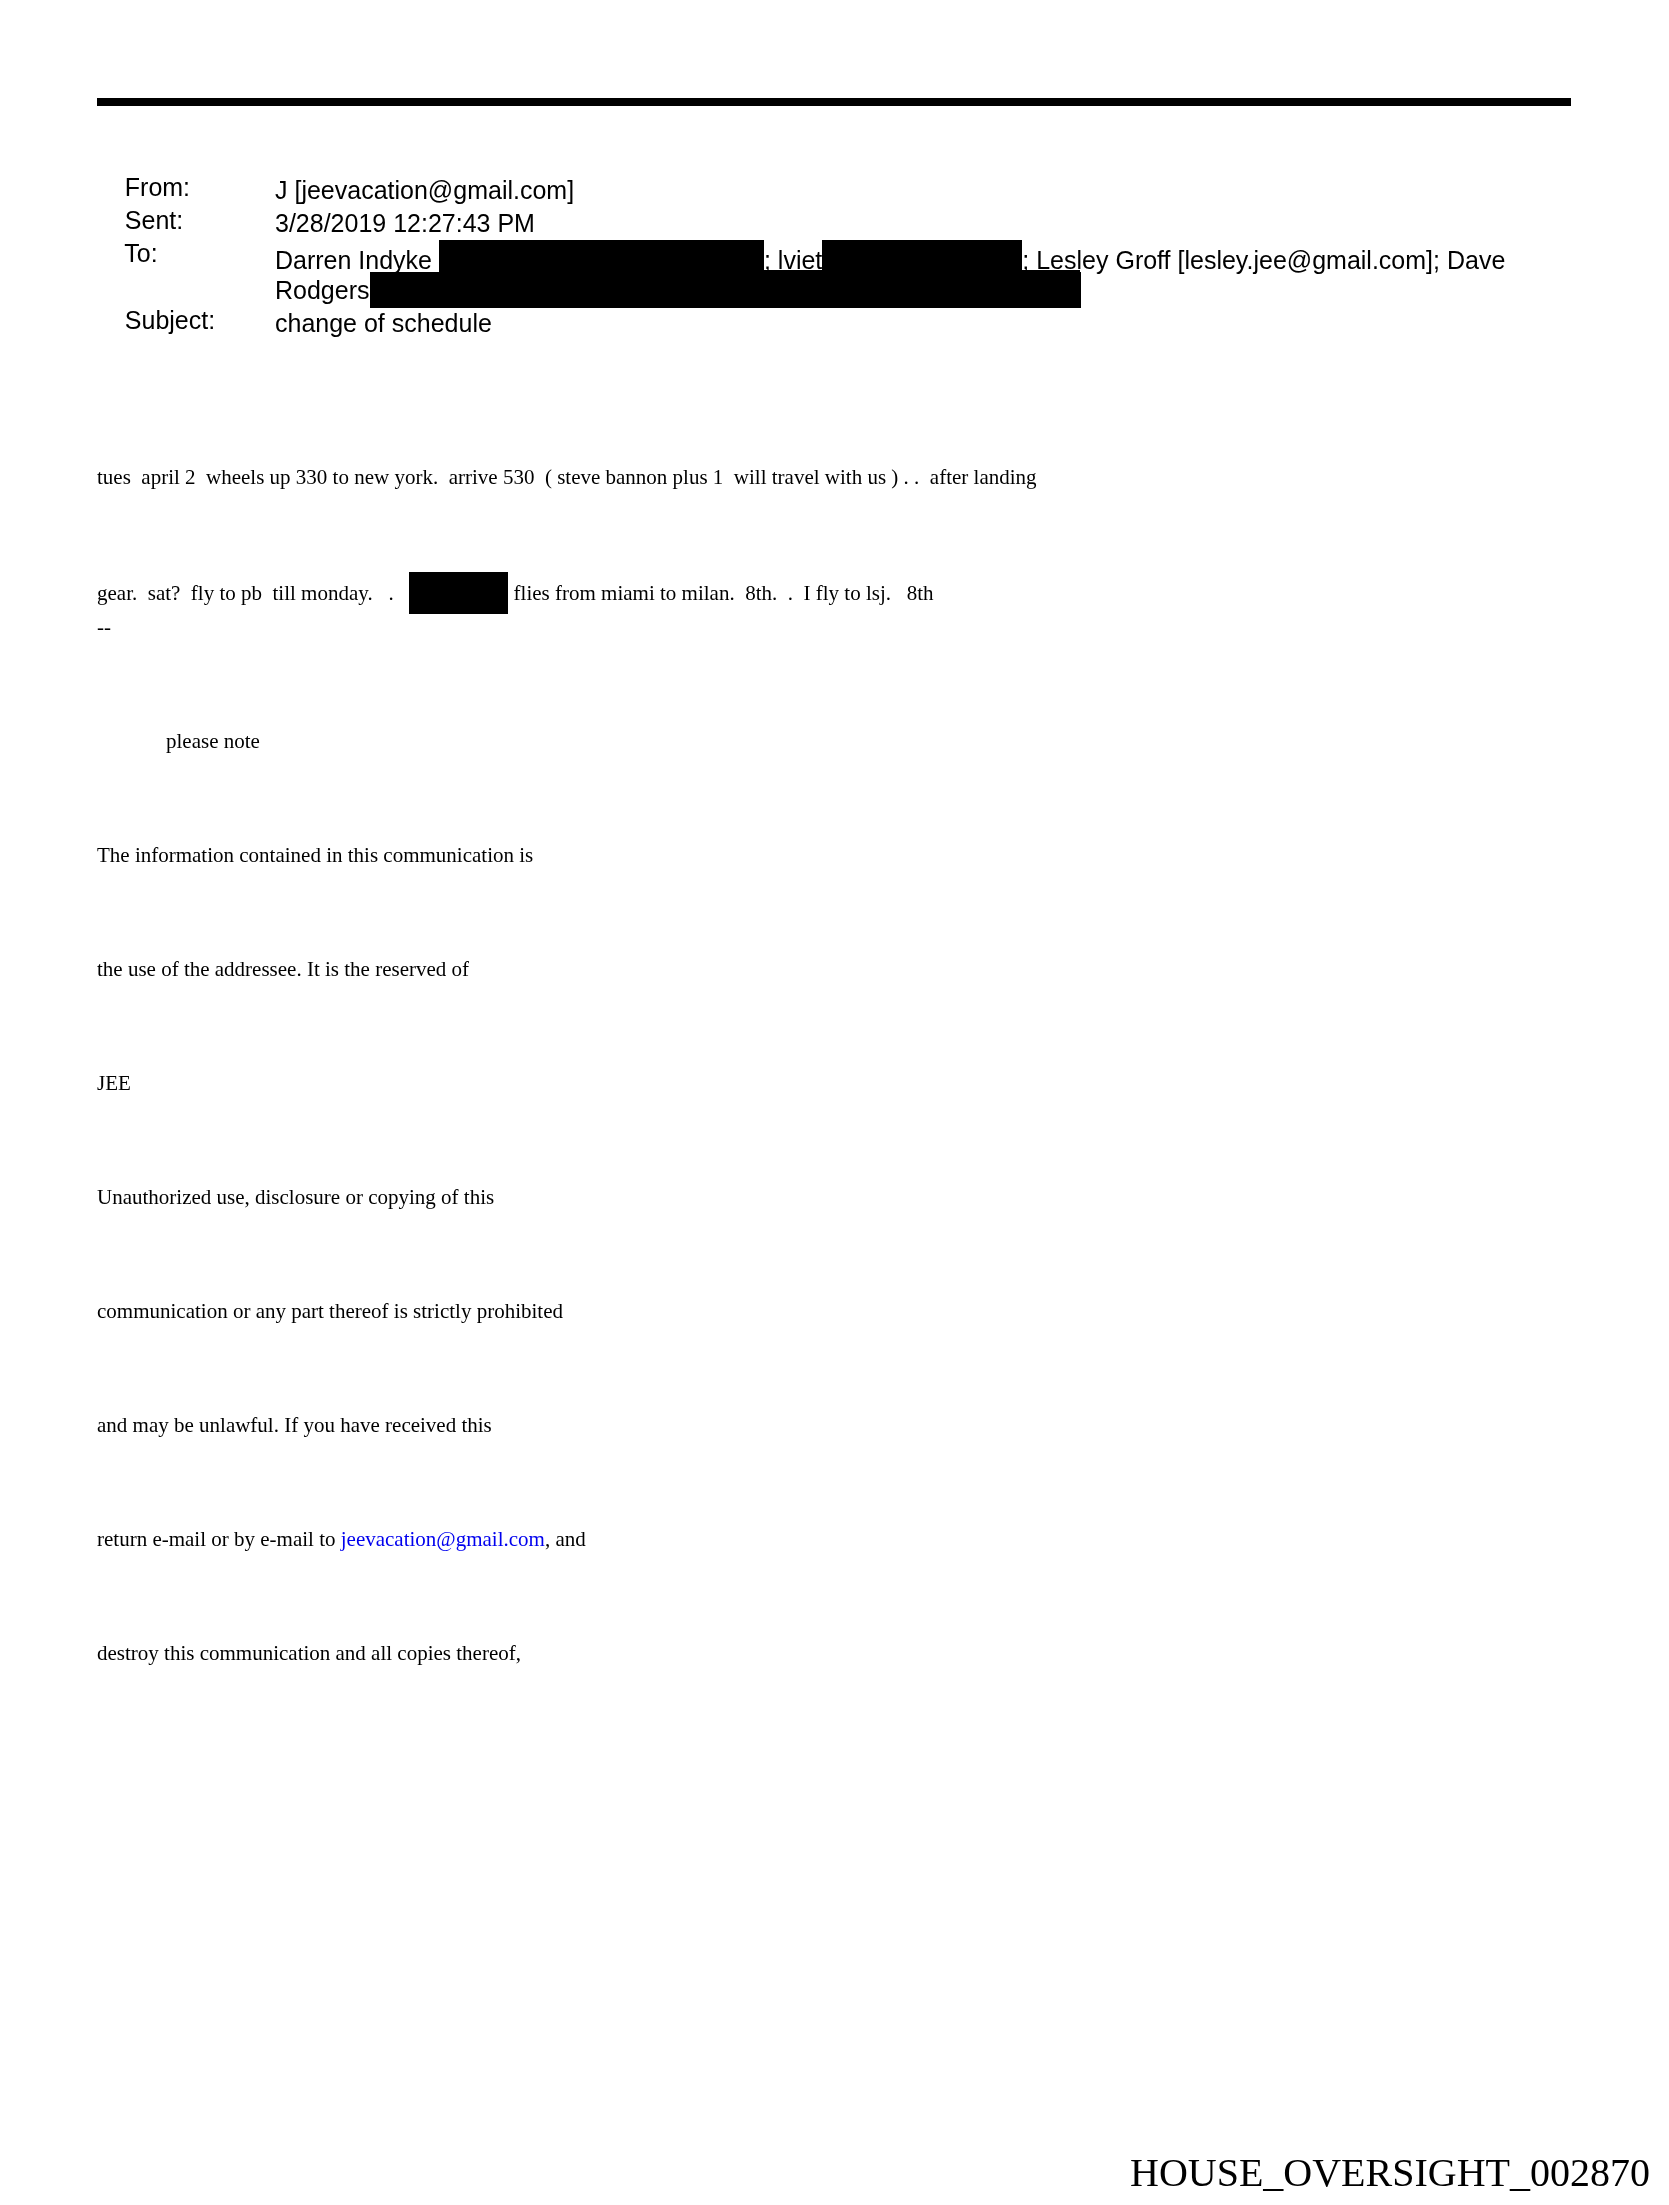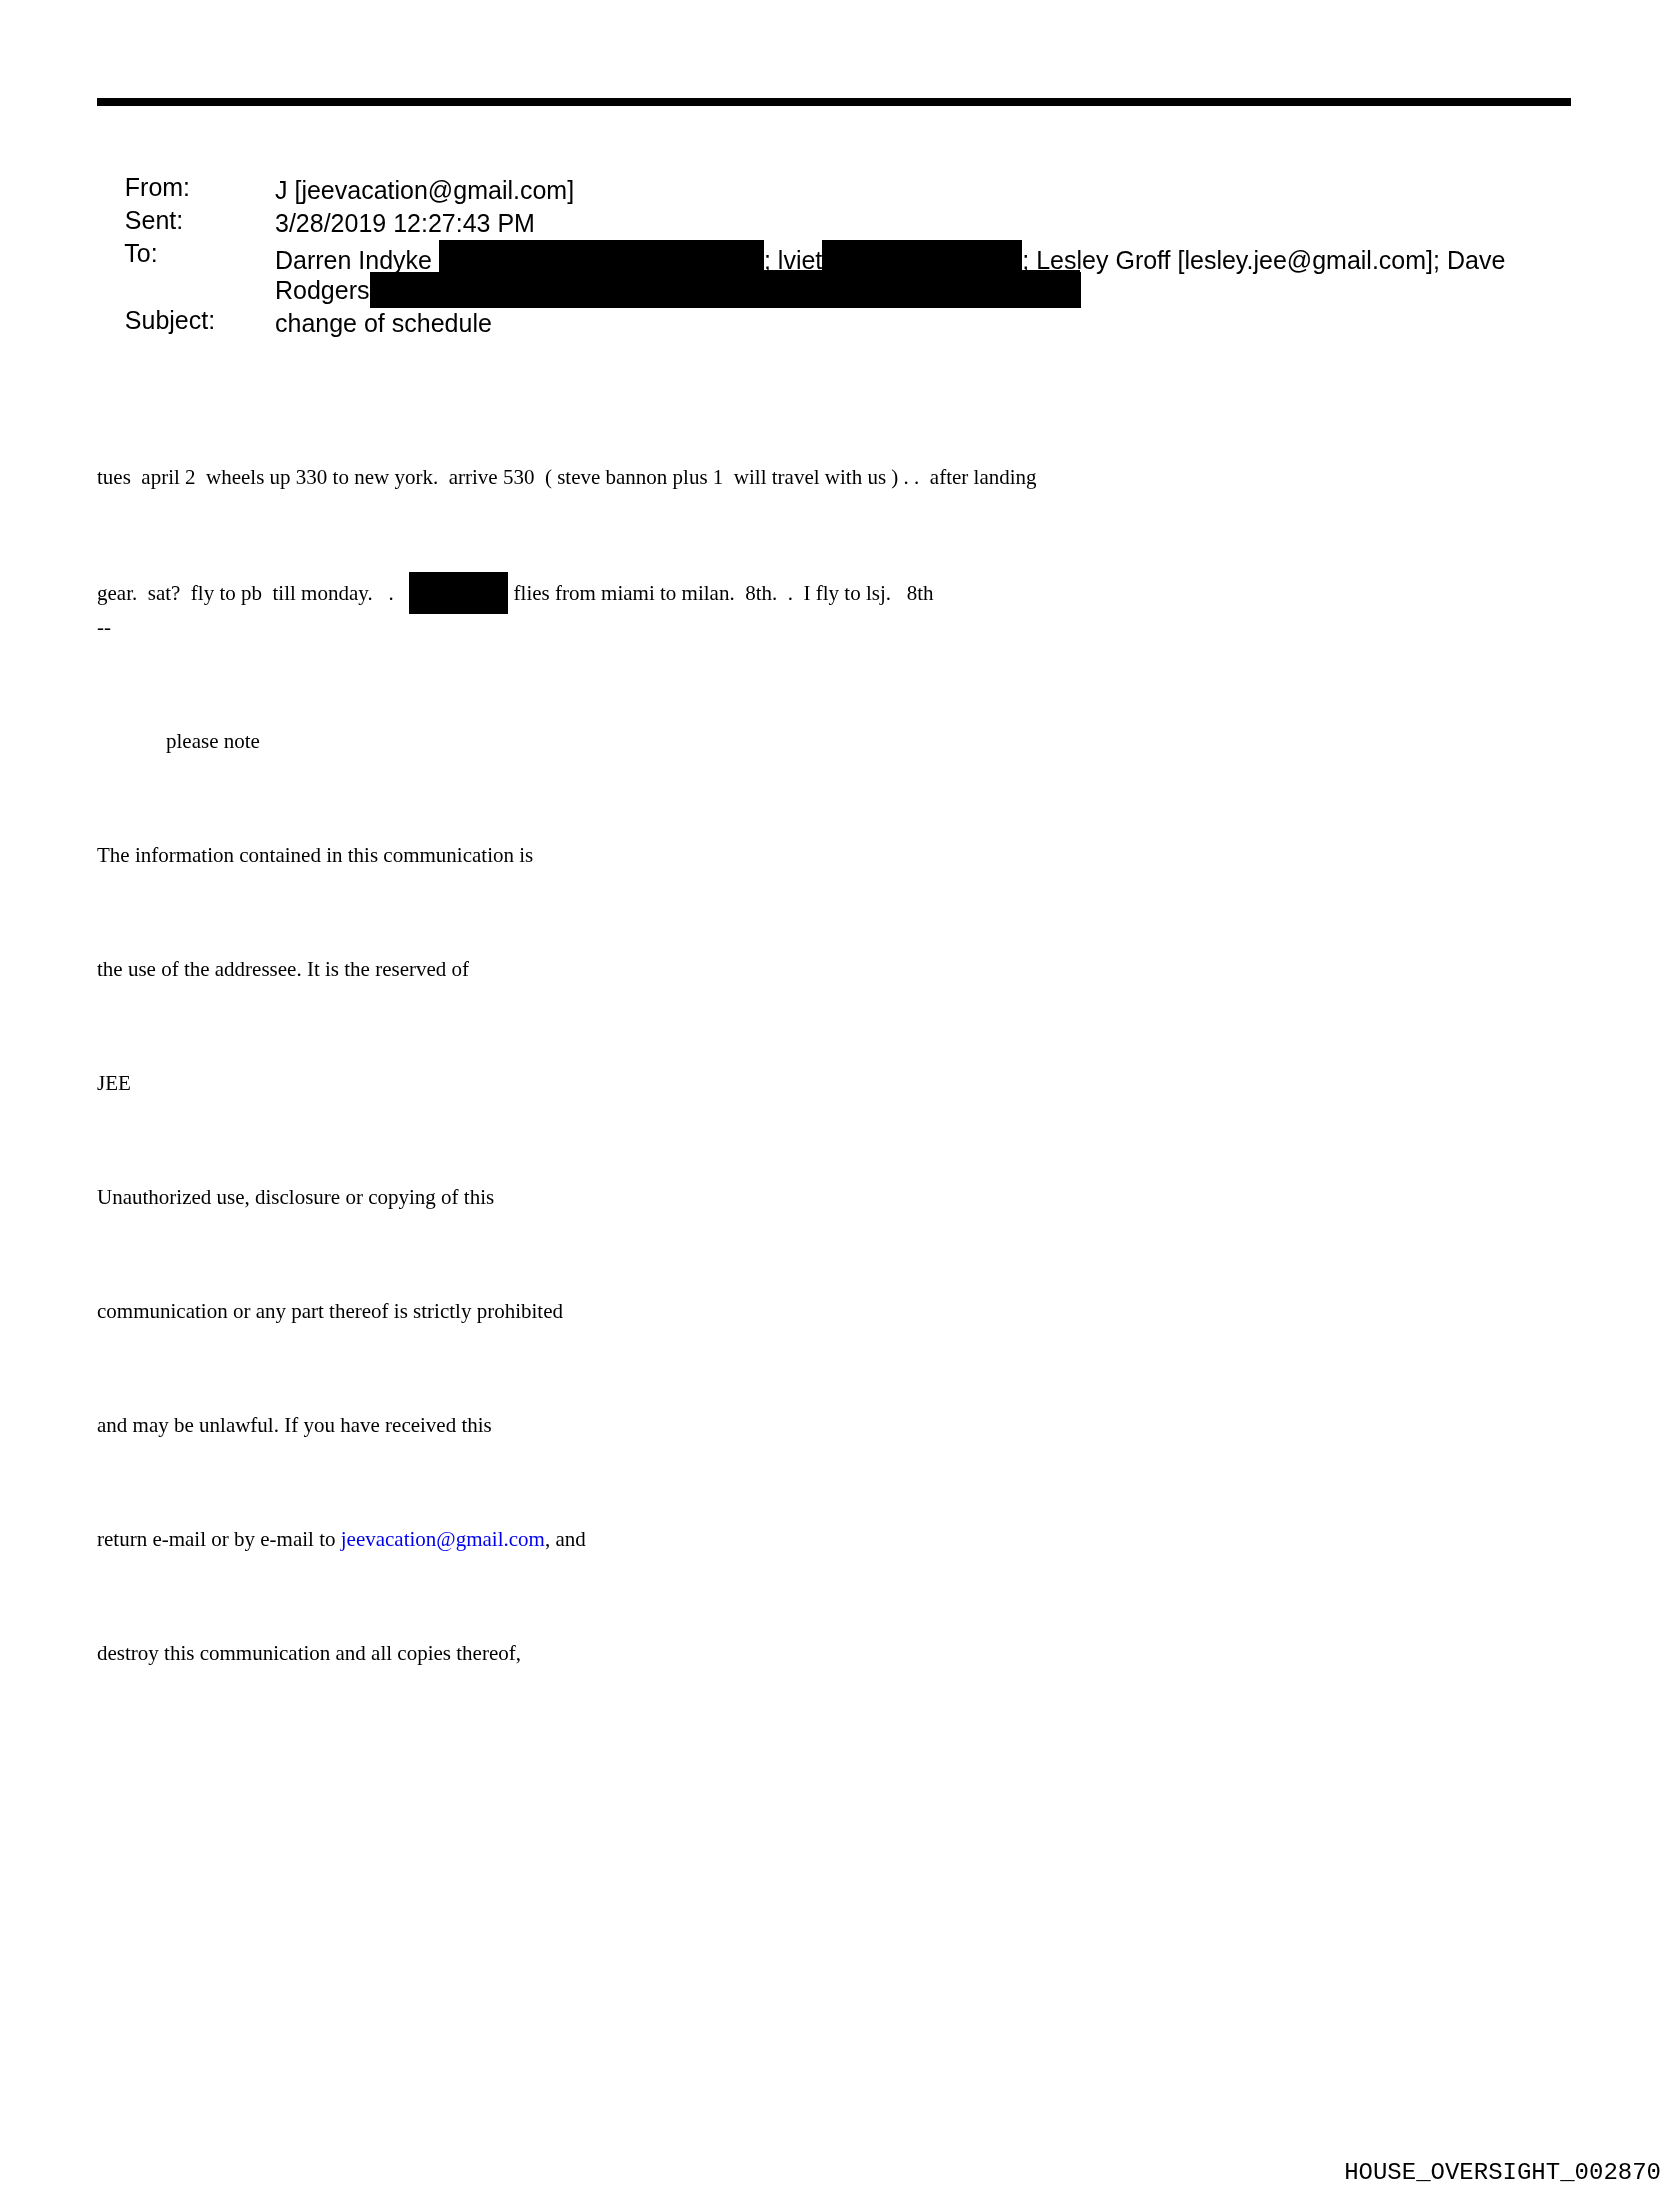--- a/index.html
+++ b/index.html
@@ -44,23 +44,23 @@
     font-family: "Liberation Serif", serif;
     font-size: 21px; line-height: 38px; white-space: pre;
   }
   .body-block { position: absolute; left: 97px; top: 382px; }
   .sig-block  { position: absolute; left: 97px; top: 532px; }
   .note-line  { padding-left: 69px; }
   .email-link { color: #0000EE; }
 
   
   .footer {
-    position: absolute; right: 8px; top: 2154px;
-    font-family: Liberation Mono, monospace;
-    font-size: 24px; line-height: 37px; white-space: pre;
+    position: absolute; right: 19px; top: 2154px;
+    font-family: Liberation Serif, serif;
+    font-size: 40px; line-height: 37px; white-space: pre;
   }
 </style>
 </head>
 <body>
 
 <div class="page">
 
   <div class="top-rule"></div>
 
   <div class="hdr-row row-from">

